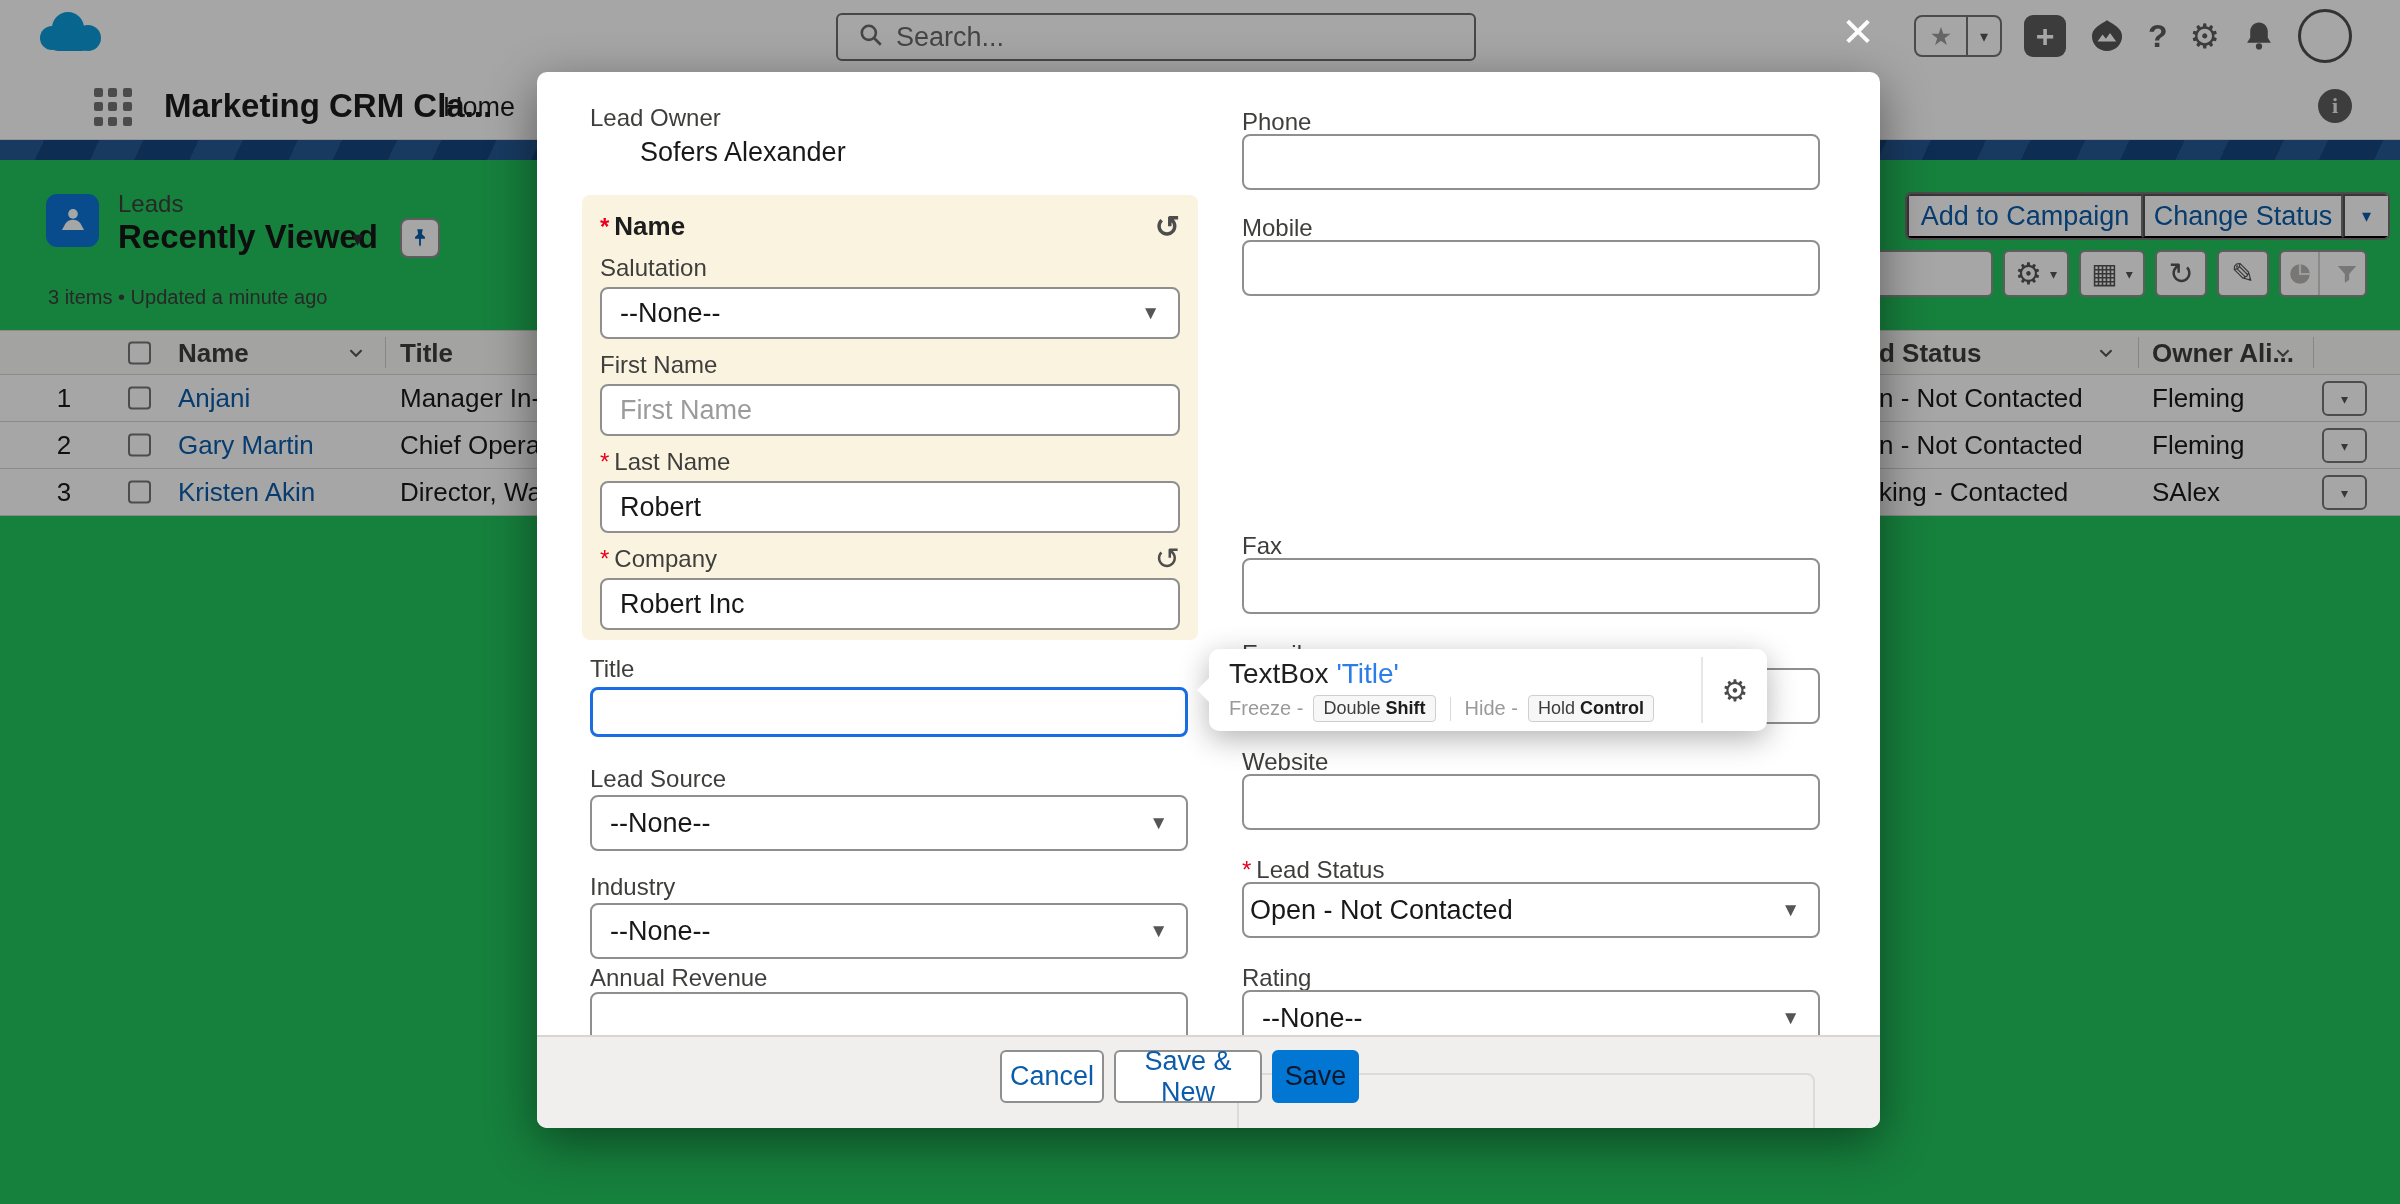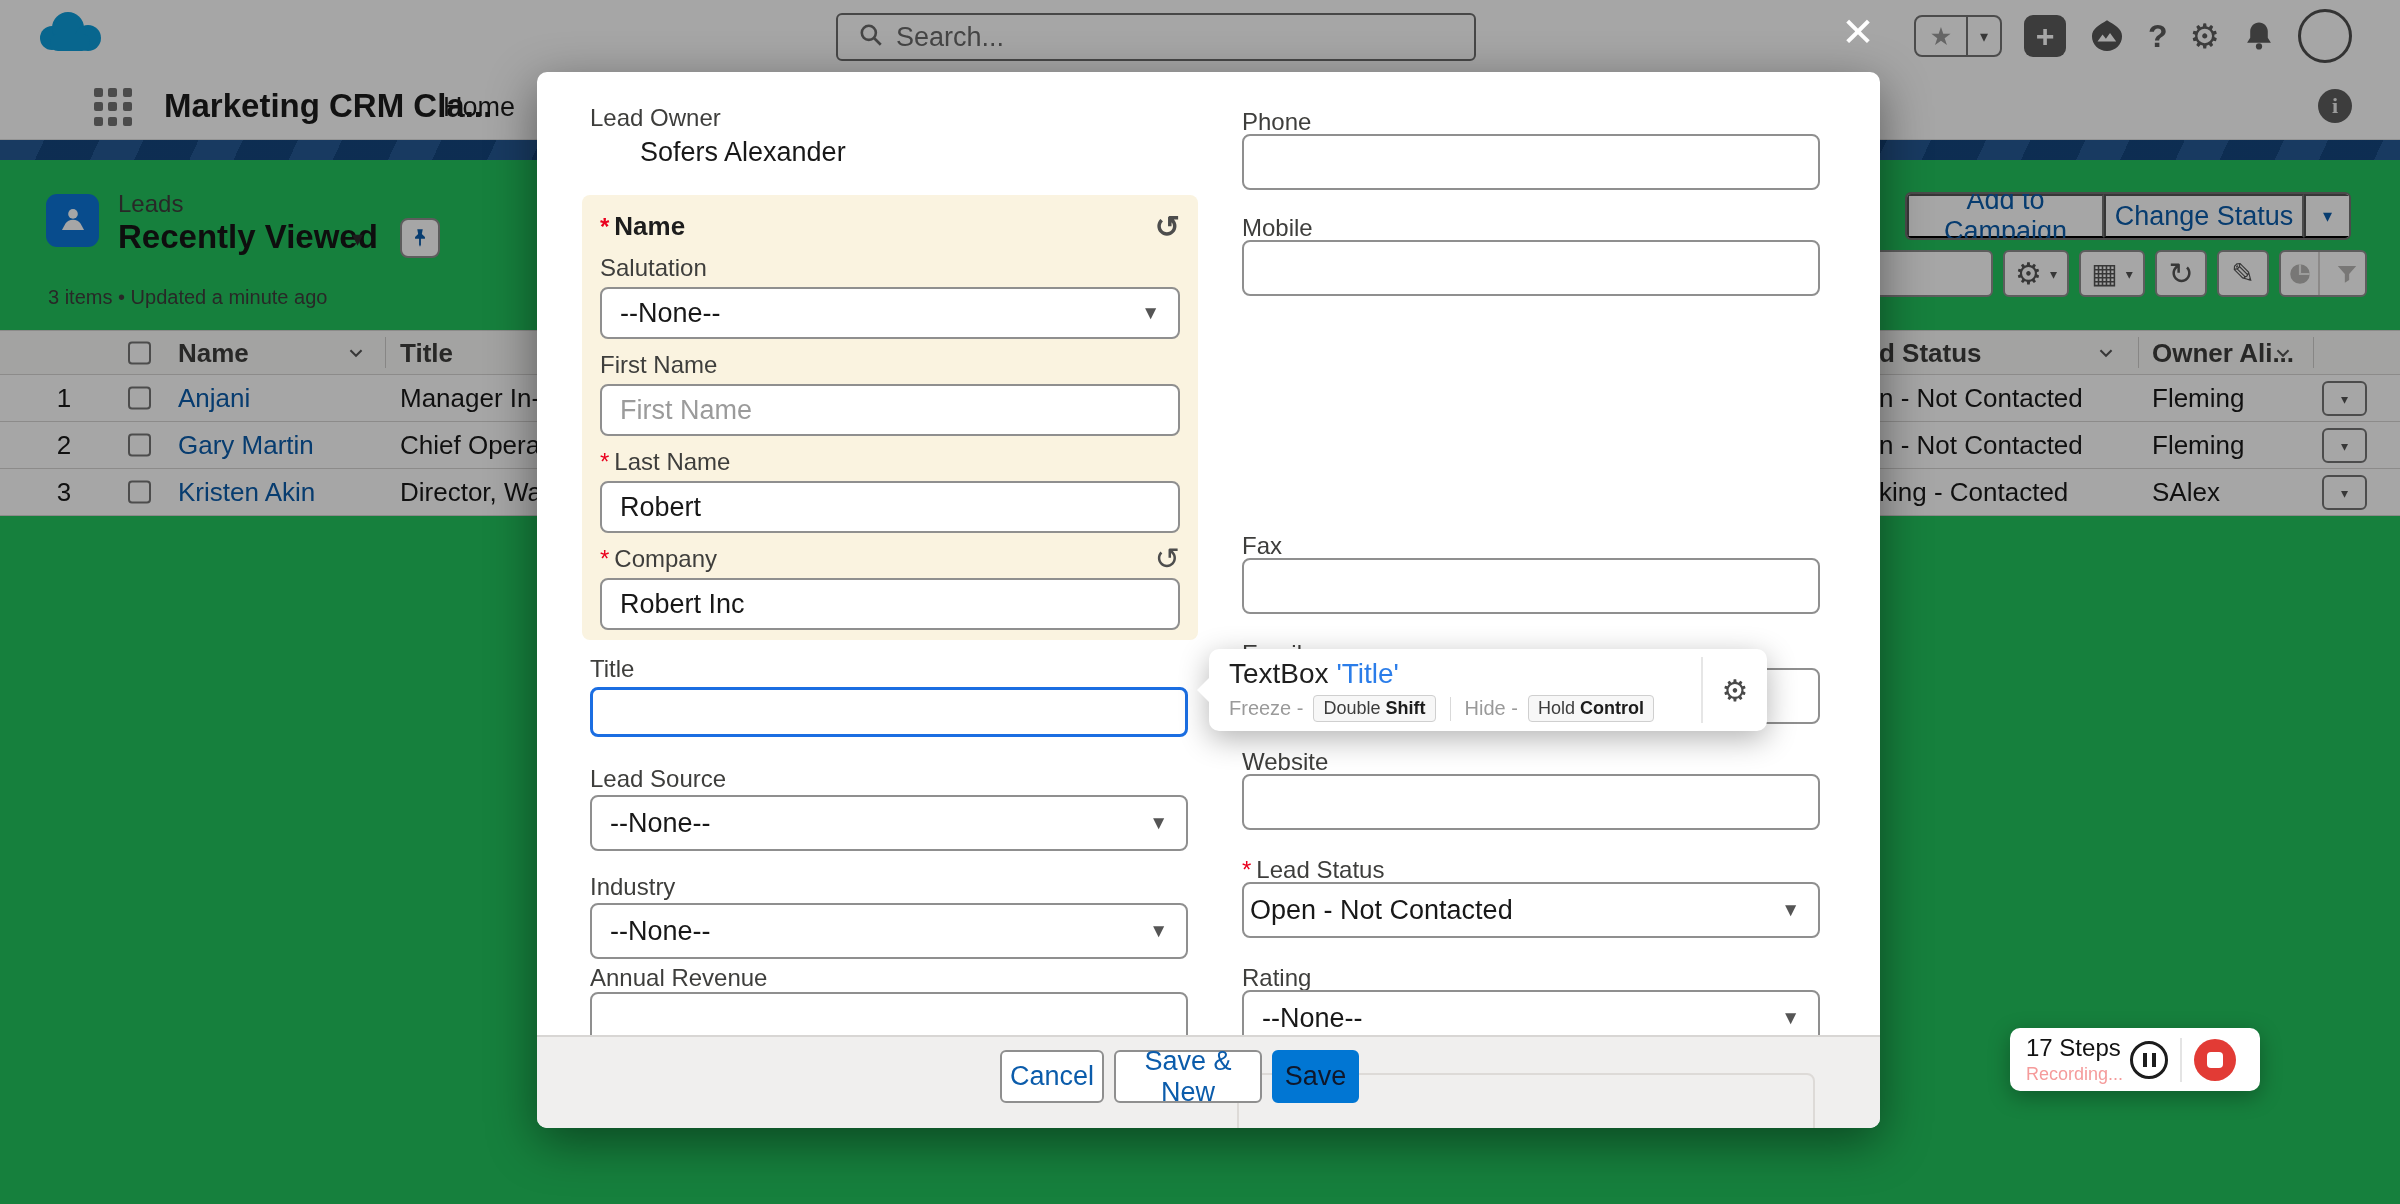--- a/index.html
+++ b/index.html
@@ -37,21 +37,21 @@
   .objicon { position:absolute; left:46px; top:34px; width:53px; height:53px; border-radius:11px; background:#0d76d9; display:flex; align-items:center; justify-content:center; }
   .objlabel { position:absolute; left:118px; top:30px; font-size:24px; color:#3e3e3c; }
   .viewname { position:absolute; left:118px; top:58px; font-size:33px; font-weight:bold; color:#161616; }
   .vcaret { position:absolute; left:352px; top:66px; font-size:22px; color:#2b2b2b; }
   .pinbtn { position:absolute; left:400px; top:58px; width:40px; height:40px; border:2px solid #8f8f8f; border-radius:8px; background:#fff; display:flex; align-items:center; justify-content:center; }
   .meta { position:absolute; left:48px; top:126px; font-size:20px; color:#3e3e3c; }
 
   .actiongroup { position:absolute; left:1905px; top:32px; height:48px; display:flex; border:2px solid #747474; border-radius:6px; background:#fff; overflow:hidden; }
   .actbtn { display:flex; align-items:center; justify-content:center; color:#0b5cab; font-size:27px; border-right:2px solid #747474; background:#fff; }
   .actbtn:last-child { border-right:none; }
-  .w-atc { width:197px; } .w-cs { width:200px; } .w-caret { width:45px; font-size:18px; color:#0b5cab; }
+  .w-atc { width:236px; } .w-cs { width:200px; } .w-caret { width:45px; font-size:18px; color:#0b5cab; }
 
   .controlsrow { position:absolute; left:0; top:90px; height:48px; }
   .listsearch { position:absolute; left:1845px; top:0; width:148px; height:47px; border:2px solid #8f8f8f; border-radius:6px; background:#fff; }
   .ctlbtn { position:absolute; top:0; height:47px; border:2px solid #8f8f8f; border-radius:6px; background:#fff; display:flex; align-items:center; justify-content:center; gap:8px; color:#555; }
   .ctl-gear { left:2003px; width:66px; } .ctl-table { left:2079px; width:66px; }
   .ctl-refresh { left:2155px; width:52px; font-size:30px; } .ctl-pencil { left:2217px; width:52px; font-size:28px; }
   .ctl-disabled { left:2279px; width:88px; padding:0; }
   .ctl-disabled .half { flex:1; height:100%; display:flex; align-items:center; justify-content:center; }
   .ctl-disabled .half:first-child { border-right:2px solid #d7d5d3; }
   .smallcaret { font-size:14px; color:#555; }
@@ -448,28 +448,14 @@
         <span class="chip"><span>Double</span> <b>Shift</b></span>
         <span class="keysep"></span>
         <span>Hide -</span>
         <span class="chip"><span>Hold</span> <b>Control</b></span>
       </div>
     </div>
     <div class="tt-div"></div>
     <div class="tt-gear">⚙</div>
   </aside>
 
-  <aside class="recorder">
-    <div class="rec-text">
-      <div class="rec-steps">17 Steps</div>
-      <div class="rec-status">Recording...</div>
-    </div>
-    <button class="pausebtn">
-        <i></i>
-        <i></i>
-      </button>
-    <div class="rec-div"></div>
-    <button class="stopbtn">
-        <i></i>
-      </button>
-  </aside>
 
 </div>
 
 </body></html>

